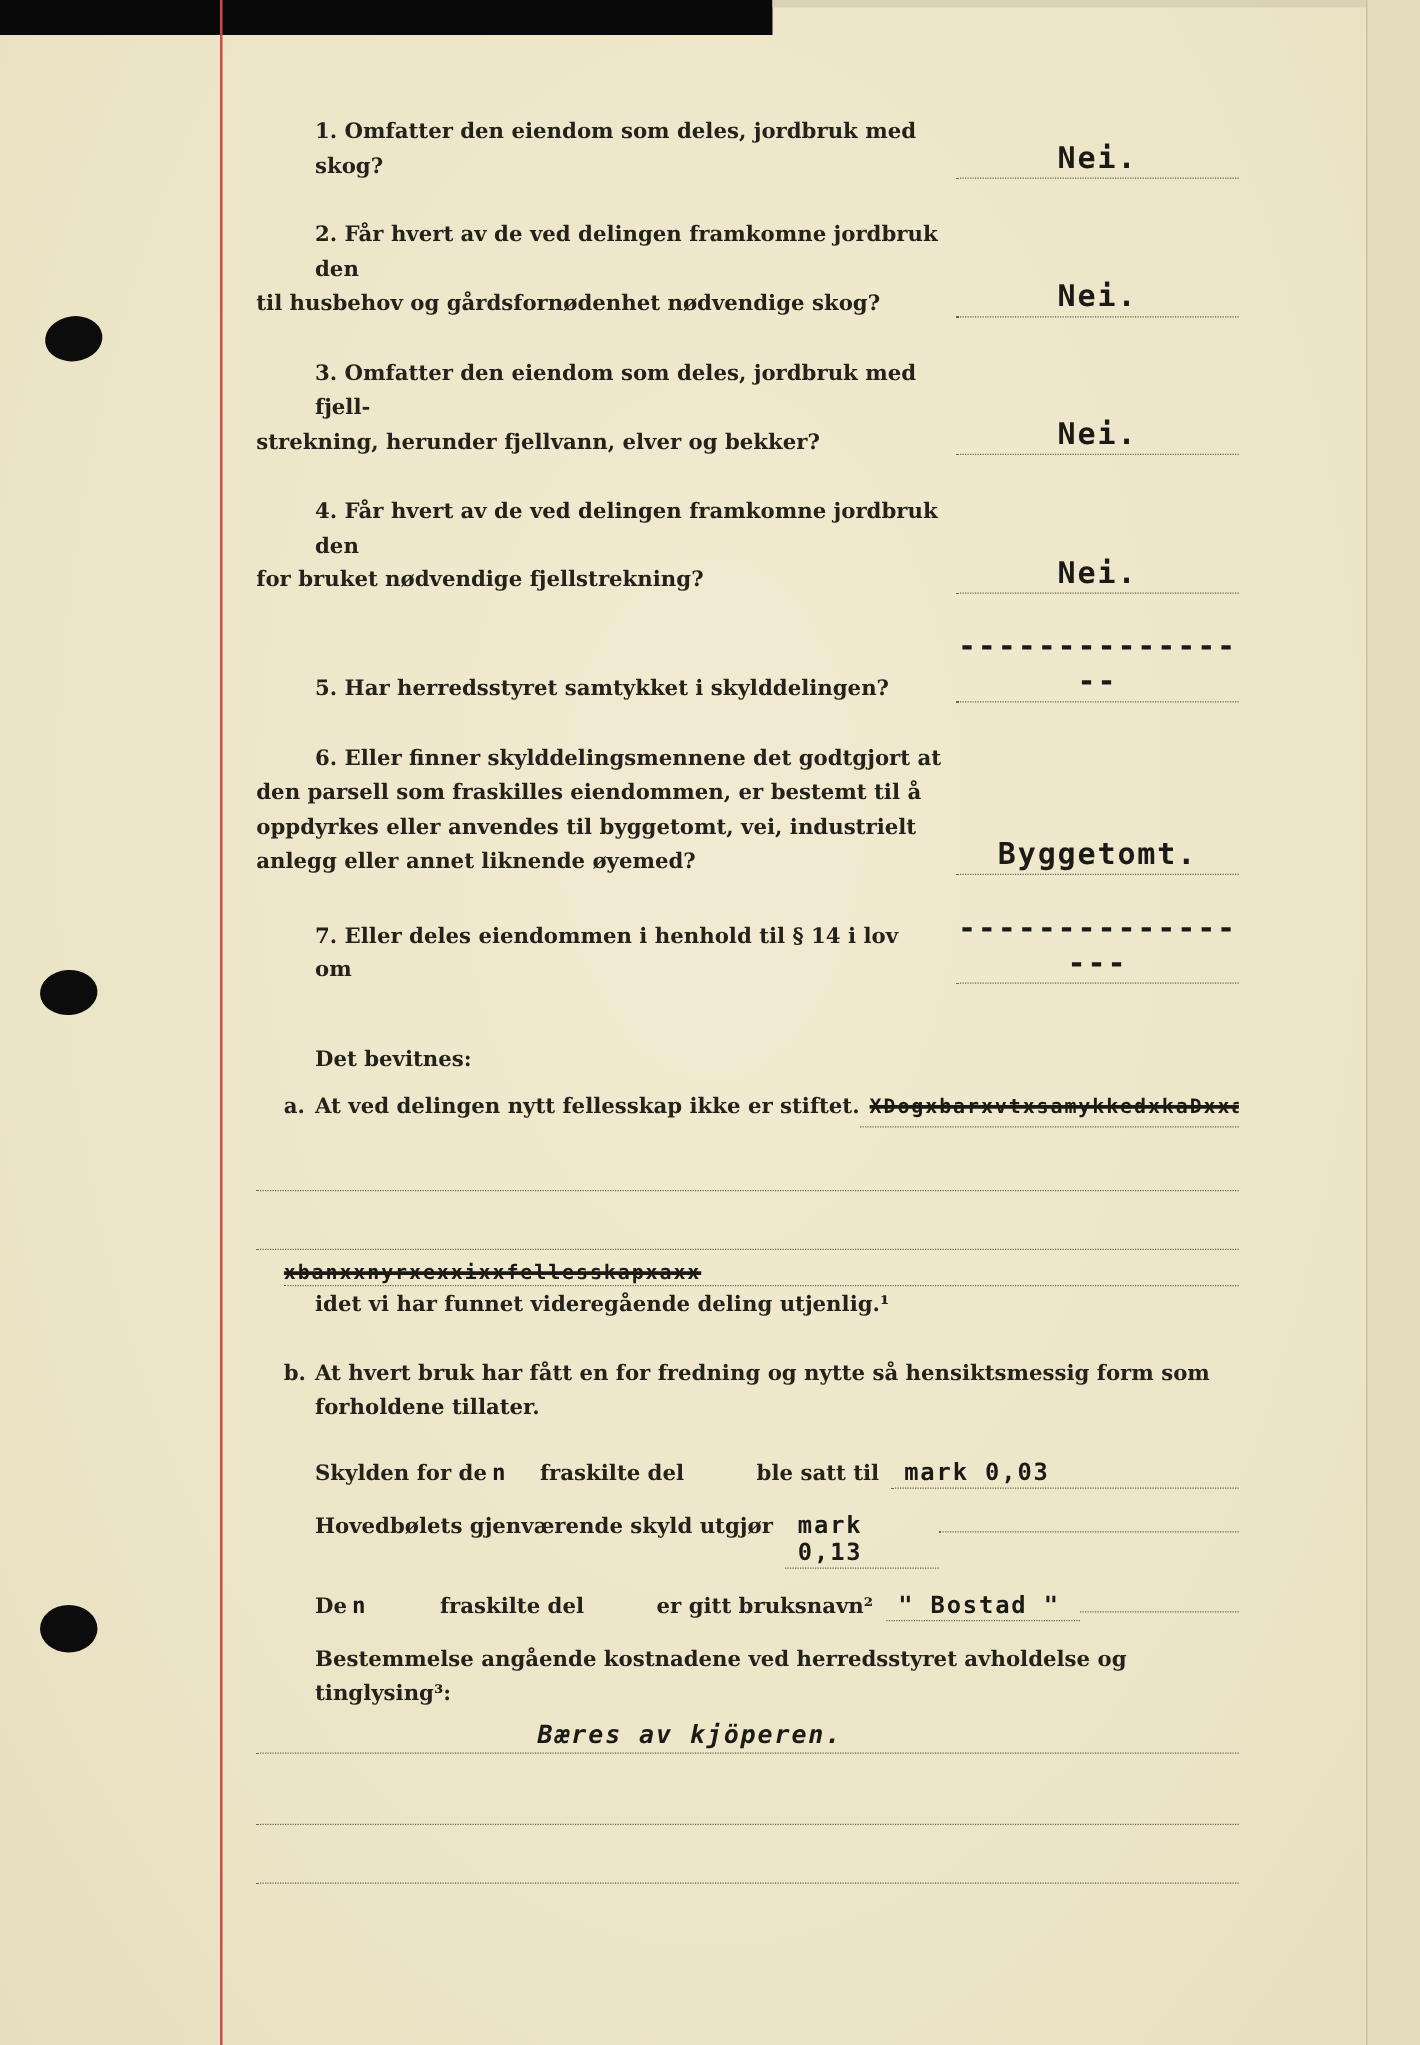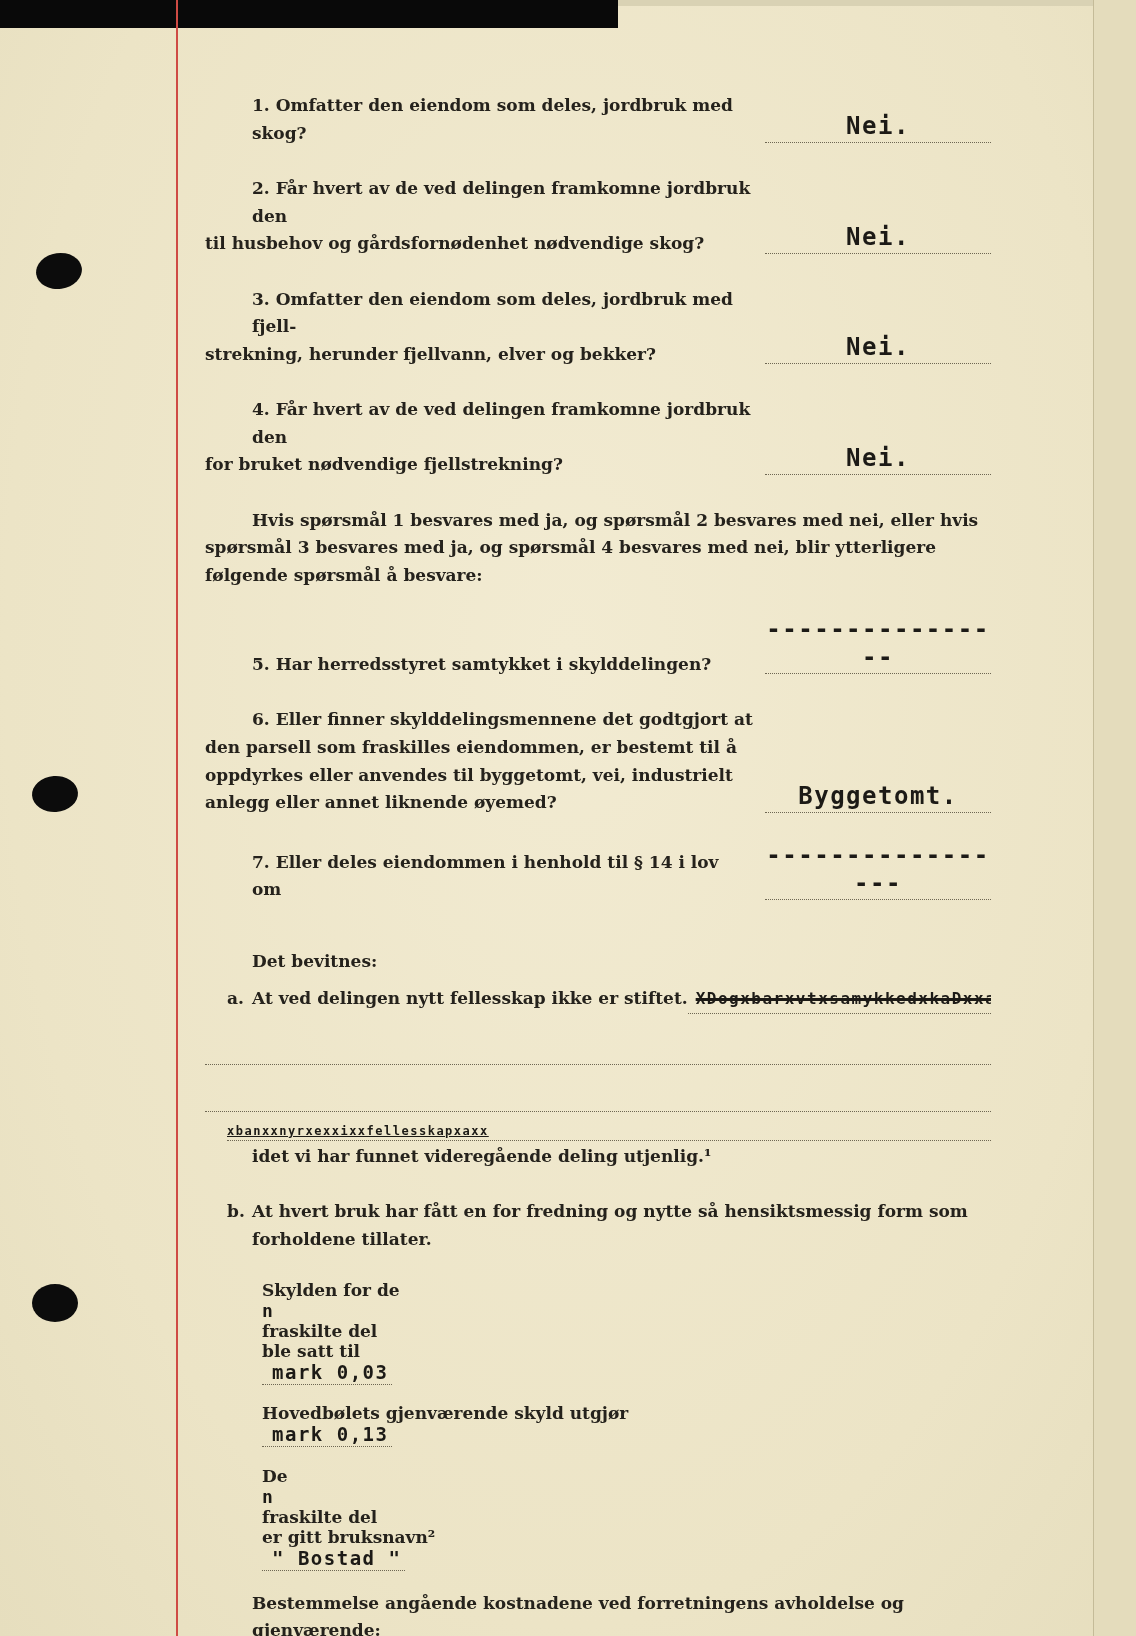--- a/index.html
+++ b/index.html
@@ -38,21 +38,21 @@
 
   .ab-row{display:flex;padding-left:22px;margin-bottom:6px;}
   .ab-label{width:25px;font-weight:bold;font-size:17px;line-height:1.62;flex:none;}
   .ab-body{flex:1;font-weight:bold;font-size:17px;line-height:1.62;}
   .blank-rule{height:22px;border-bottom:1px dotted #6e6753;margin-bottom:24px;}
 
   .inline-fill{display:flex;align-items:baseline;}
   .inline-fill .lead{flex:none;}
   .inline-fill .tail{flex:1;border-bottom:1px dotted #6e6753;padding:0 4px 1px 8px;white-space:nowrap;overflow:hidden;}
 
-  .skyld-row{display:flex;align-items:baseline;padding-left:47px;font-weight:bold;font-size:17px;margin-bottom:18px;flex-direction:column;}
+  .skyld-row{display:flex;align-items:baseline;padding-left:47px;font-weight:bold;font-size:17px;margin-bottom:18px;}
   .skyld-row .gap-s{width:26px;flex:none;}
   .skyld-row .gap-m{width:58px;flex:none;}
   .skyld-row .fillans{flex:1;border-bottom:1px dotted #6e6753;padding:0 4px 1px 10px;margin-left:10px;}
 </style>
 </head>
 <body>
 
 <div class="page">
 
   <div class="scan-bar"></div>
@@ -89,21 +89,20 @@
     </div>
 
     <div class="qrow">
       <div class="qleft">
         <div class="qline1"><span>4.</span> <span>Får hvert av de ved delingen framkomne jordbruk den</span></div>
         <div class="qline2">for bruket nødvendige fjellstrekning?</div>
       </div>
       <div class="qans"><span class="mono">Nei.</span></div>
     </div>
 
-    <p class="para">Hvis spørsmål 1 besvares med ja, og spørsmål 2 besvares med nei, eller hvis spørsmål 3 besvares med ja, og spørsmål 4 besvares med nei, blir ytterligere følgende spørsmål å besvare:</p>
 
     <div class="qrow">
       <div class="qleft">
         <div class="qline1"><span>5.</span> <span>Har herredsstyret samtykket i skylddelingen?</span></div>
       </div>
       <div class="qans"><span class="mono">----------------</span></div>
     </div>
 
     <div class="qrow" style="margin-top:26px;">
       <div class="qleft">
@@ -126,21 +125,21 @@
       <div class="ab-body inline-fill">
         <span class="lead">At ved delingen nytt fellesskap ikke er stiftet.</span>
         <span class="tail"><span class="mono strike" style="font-size:16px;">XDogxbarxvtxsamykkedxkaDxxatxavxamarka</span></span>
       </div>
     </div>
 
     <div class="blank-rule" style="margin-top:28px;"></div>
     <div class="blank-rule" style="margin-bottom:8px;"></div>
 
     <div class="inline-fill" style="padding-left:22px;margin-bottom:2px;">
-      <span class="tail" style="padding-left:0;"><span class="mono strike" style="font-size:12px;text-decoration:underline;">xbanxxnyrxexxixxfellesskapxaxx</span></span>
+      <span class="tail" style="padding-left:0;"><span class="mono strike" style="font-size:16px;">xbanxxnyrxexxixxfellesskapxaxx</span></span>
     </div>
 
     <div class="serif-b" style="padding-left:47px;margin-bottom:28px;">idet vi har funnet videregående deling utjenlig.¹</div>
 
     <div class="ab-row" style="margin-bottom:26px;">
       <div class="ab-label">b.</div>
       <div class="ab-body">At hvert bruk har fått en for fredning og nytte så hensiktsmessig form som forholdene tillater.</div>
     </div>
 
     <div class="skyld-row">
@@ -163,21 +162,21 @@
       <span>De</span>
       <span class="mono" style="font-size:18px;margin-left:4px;">n</span>
       <span class="gap-m"></span>
       <span>fraskilte del</span>
       <span class="gap-m"></span>
       <span>er gitt bruksnavn²</span>
       <span class="fillans"><span class="mono">" Bostad "</span></span>
       <span style="flex:0.9;border-bottom:1px dotted #6e6753;"></span>
     </div>
 
-    <div class="serif-b" style="padding-left:47px;margin-bottom:6px;">Bestemmelse angående kostnadene ved forretningens avholdelse og gjenværende:</div>
+    <div class="serif-b" style="padding-left:47px;margin-bottom:6px;">Bestemmelse angående kostnadene ved herredsstyret avholdelse og tinglysing³:</div>
 
     <div class="inline-fill" style="margin-bottom:22px;">
       <span class="tail" style="padding-left:225px;padding-bottom:3px;"><span class="mono" style="font-size:20px;font-style:italic;">Bæres av kjöperen.</span></span>
     </div>
 
     <div class="blank-rule" style="margin-top:34px;"></div>
     <div class="blank-rule" style="margin-bottom:0;"></div>
 
   </div>
 </div>

